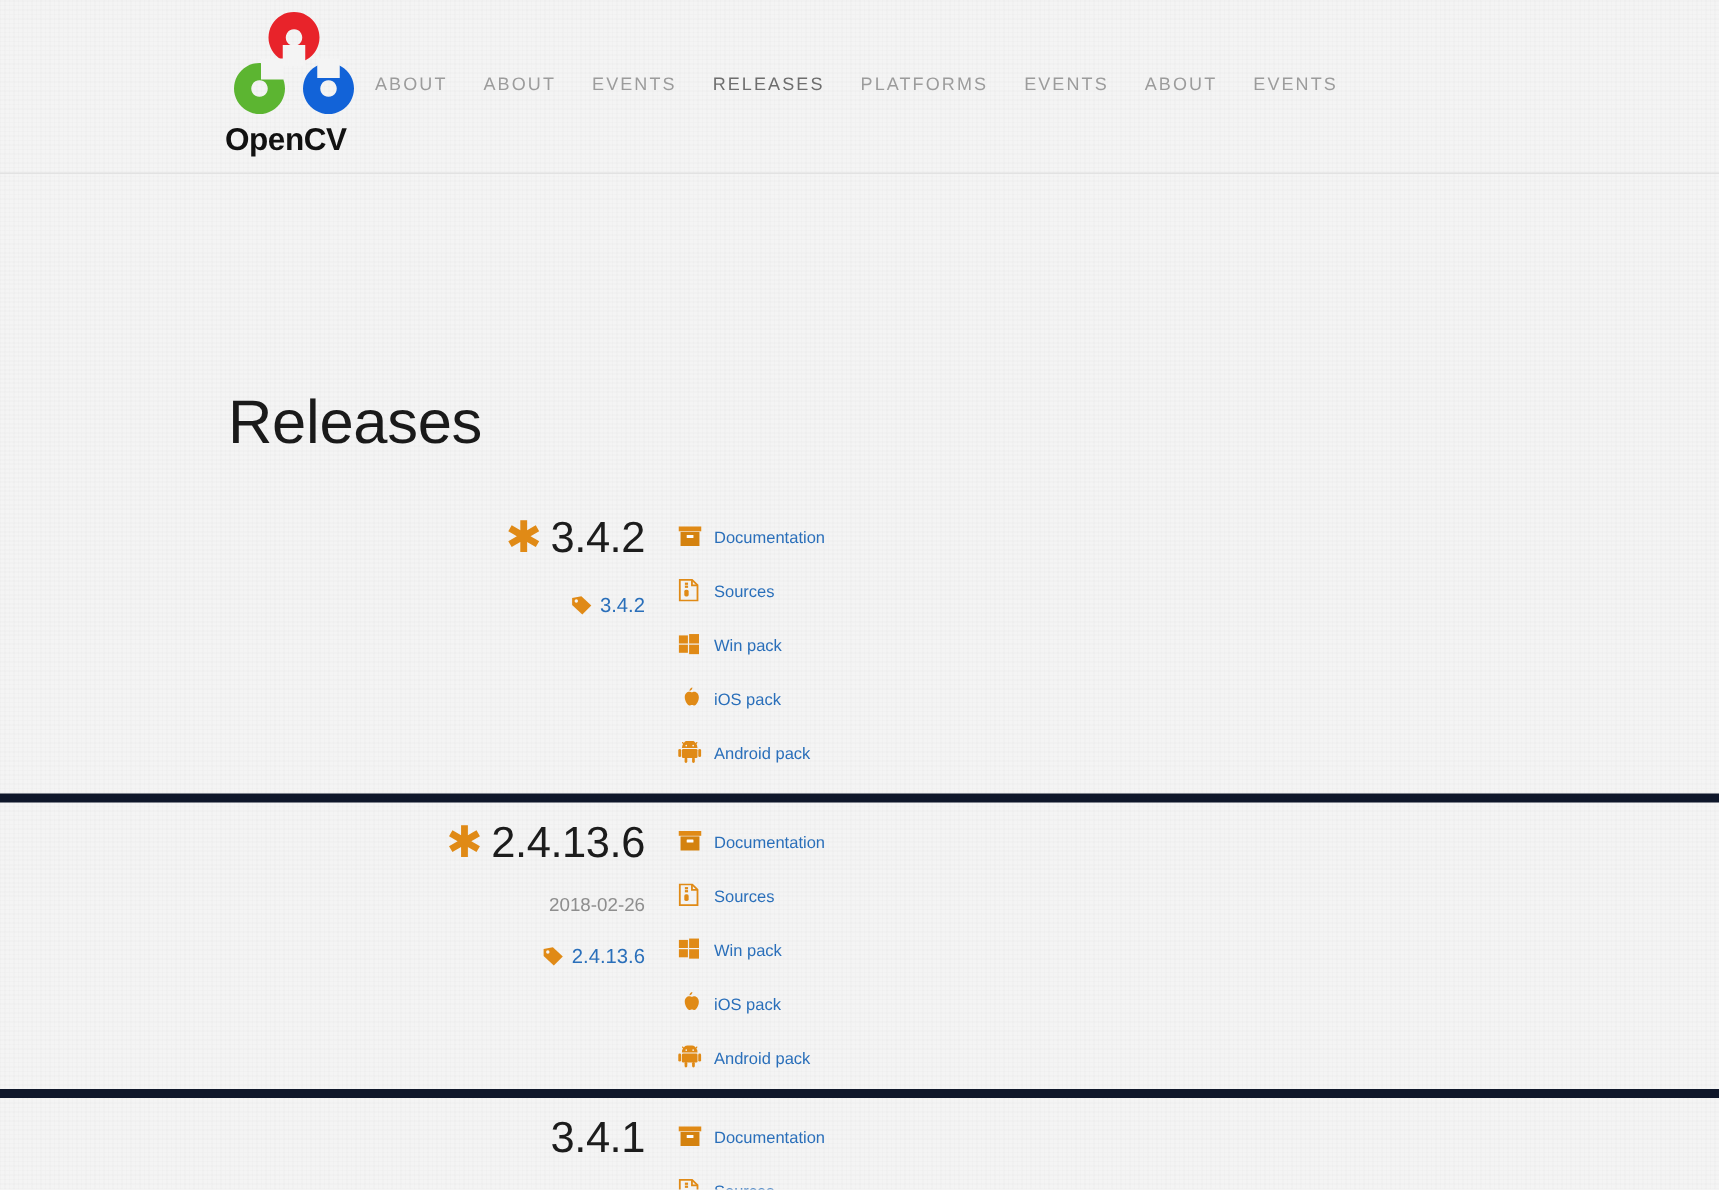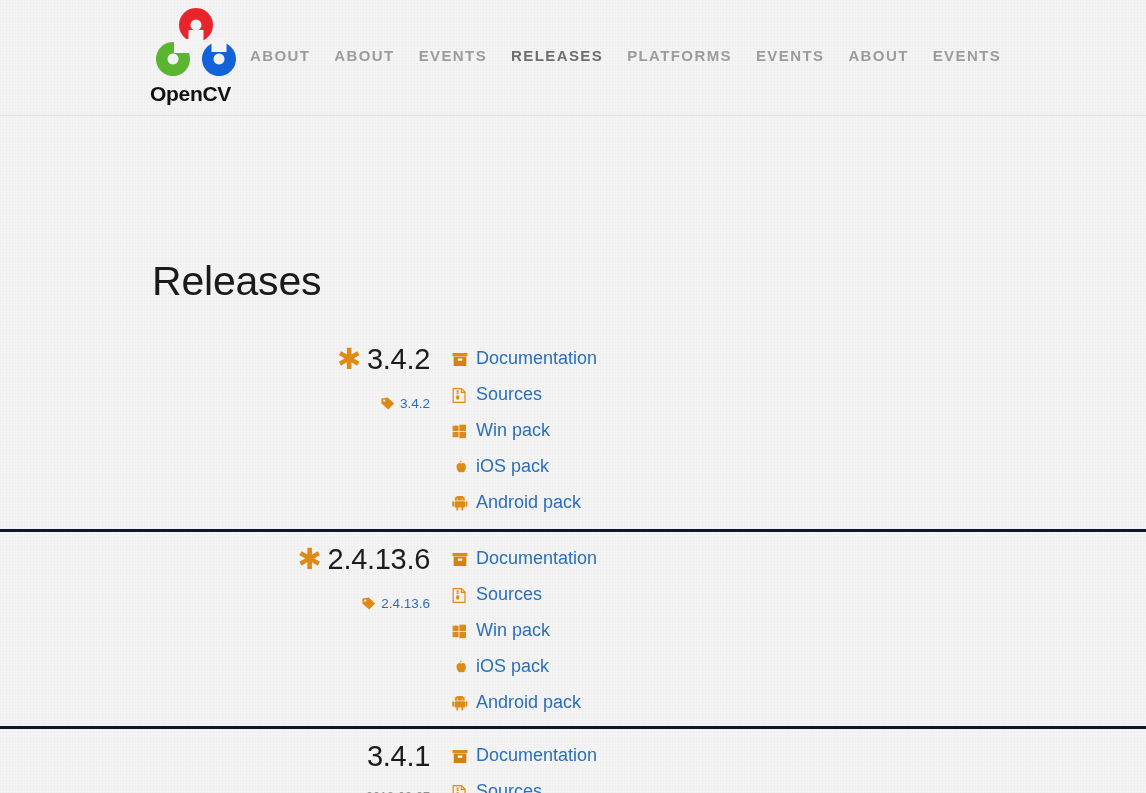--- a/index.html
+++ b/index.html
@@ -54,22 +54,22 @@
 
   .main-nav {
     position: absolute;
     left: 250px;
     top: 44px;
     height: 24px;
     white-space: nowrap;
   }
   .nav-item {
     display: inline-block;
-    font-size: 15px;
-    font-weight: bold;
+    font-size: 12px;
+    font-weight: normal;
     letter-spacing: 1.4px;
     color: #9c9c9c;
     text-decoration: none;
     margin-right: 24px;
     line-height: 24px;
     vertical-align: top;
   }
   .nav-item:last-child { margin-right: 0; }
   .nav-item.active { color: #6e6e6e; }
 
@@ -95,21 +95,21 @@
     left: 0;
     top: 216px;
     width: 1146px;
   }
 
   .release-row {
     position: relative;
     width: 1146px;
     height: 197px;
   }
-  .release-row + .release-row { border-top: 3px solid #0f172a; }
+  .release-row + .release-row { border-top: 6px solid #0f172a; }
   .release-row .row-inner { position: relative; height: 100%; padding-left: 24px; }
 
   
   .rel-meta {
     position: absolute;
     left: 150px;
     top: 0;
     width: 280px;
     text-align: right;
   }
@@ -164,21 +164,21 @@
   }
   .rel-link {
     display: block;
     height: 36px;
     line-height: 20px;
     white-space: nowrap;
   }
   .rel-link a {
     color: #2a6fba;
     text-decoration: none;
-    font-size: 18px;
+    font-size: 11px;
   }
   .link-icon {
     display: inline-block;
     width: 17px;
     height: 15px;
     vertical-align: -3px;
     margin-right: 7px;
     text-align: left;
   }
   .link-icon svg { display: block; }
@@ -293,20 +293,21 @@
         </div>
       </div>
     </div>
 
     <div class="release-row">
       <div class="row-inner">
         <div class="rel-meta">
           <div class="rel-version">
             <span class="star-icon">✱</span><span>2.4.13.6</span>
           </div>
+          <div class="rel-date">2018-02-26</div>
           <div class="rel-tag">
             <span class="tag-icon">
               <svg width="14" height="13" viewBox="0 0 14 13" xmlns="http://www.w3.org/2000/svg">
                 <path d="M0.4 1.6 L0.4 6.4 L7.2 12.6 L13.2 6.6 L6.6 0.5 Z" fill="#e08a16"></path>
                 <circle cx="3.2" cy="3.6" r="1.15" fill="#f4f4f4"></circle>
               </svg>
             </span><a href="#">2.4.13.6</a>
           </div>
         </div>
 

